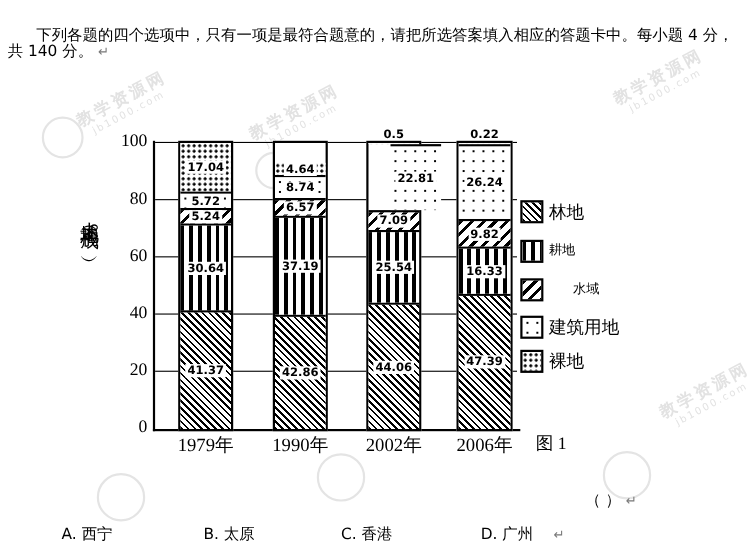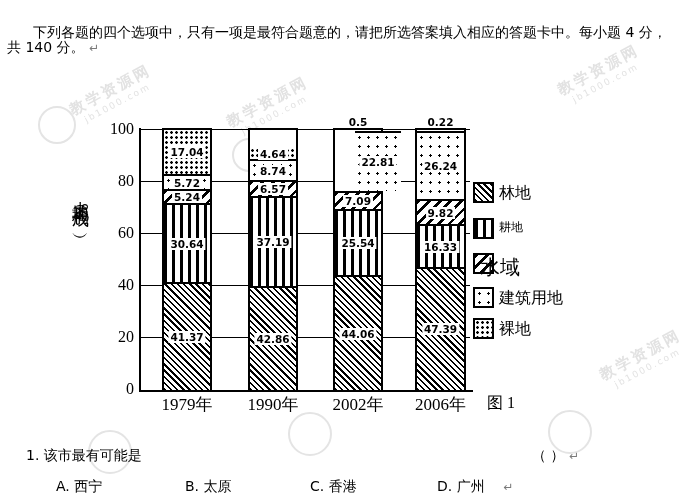--- a/index.html
+++ b/index.html
@@ -151,31 +151,27 @@
         </div>
         <div class="seg pat-bare" style="height: 0.572px;"></div>
       </div>
       <div style="left: 407px; top: 116px; width: 67px; text-align: center; font: bold 10.5px &quot;DejaVu Sans&quot;, sans-serif;">0.22</div>
       <div style="left: 402.5px; top: 393px; width: 76px; text-align: center; font-family: &quot;Liberation Serif&quot;, serif; font-size: 17px;">2006年</div>
       <div class="pat-forest" style="left: 473px; top: 182px; width: 21px; height: 21px; border: 2px solid rgb(0, 0, 0); box-sizing: border-box;"></div>
       <div style="left: 499px; top: 183px; font-size: 16px;">林地</div>
       <div class="pat-cultivated" style="left: 473px; top: 218px; width: 21px; height: 21px; border: 2px solid rgb(0, 0, 0); box-sizing: border-box;"></div>
       <div style="left: 499px; top: 219px; font-size: 12px;">耕地</div>
       <div class="pat-water" style="left: 473px; top: 253px; width: 21px; height: 21px; border: 2px solid rgb(0, 0, 0); box-sizing: border-box;"></div>
-      <div style="left: 480px; top: 254px; font-size: 20px;">水域</div>
+      <div style="left: 521px; top: 254px; font-size: 12px;">水域</div>
       <div class="pat-construction" style="left: 473px; top: 287px; width: 21px; height: 21px; border: 2px solid rgb(0, 0, 0); box-sizing: border-box;"></div>
       <div style="left: 499px; top: 288px; font-size: 16px;">建筑用地</div>
       <div class="pat-bare" style="left: 473px; top: 318px; width: 21px; height: 21px; border: 2px solid rgb(0, 0, 0); box-sizing: border-box;"></div>
       <div style="left: 499px; top: 319px; font-size: 16px;">裸地</div>
     </div>
 
-  <div class="abs txt" style="left:26px;top:446px;z-index:1;">
-    <span>1.</span>
-    <span>该市最有可能是</span>
-  </div>
   <div class="abs txt" style="left:532px;top:446px;z-index:1;">
     <span>（      ）</span>
     <span class="pilcrow">↵</span>
   </div>
   <div class="abs txt" style="left:56px;top:477px;z-index:1;">
     <span>A.</span>
     <span>西宁</span>
   </div>
   <div class="abs txt" style="left:185px;top:477px;z-index:1;">
     <span>B.</span>

